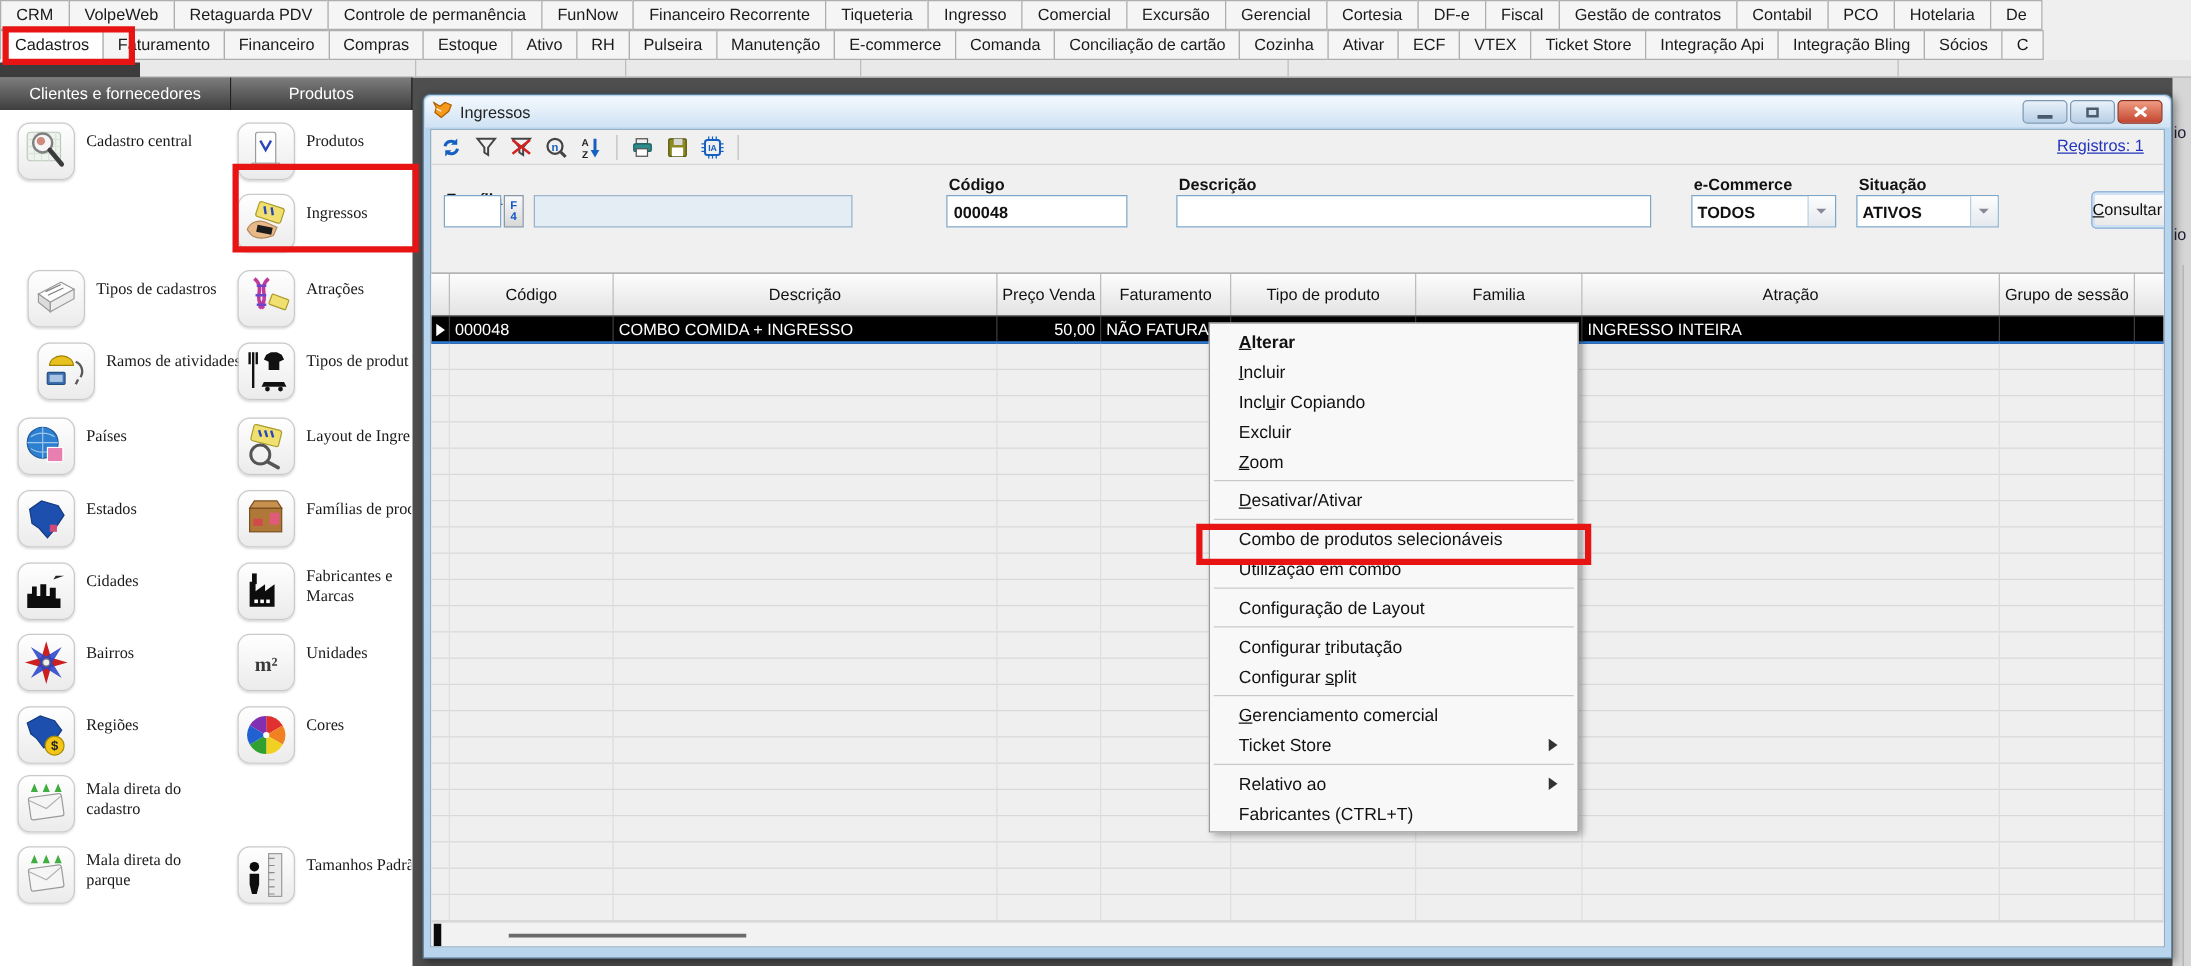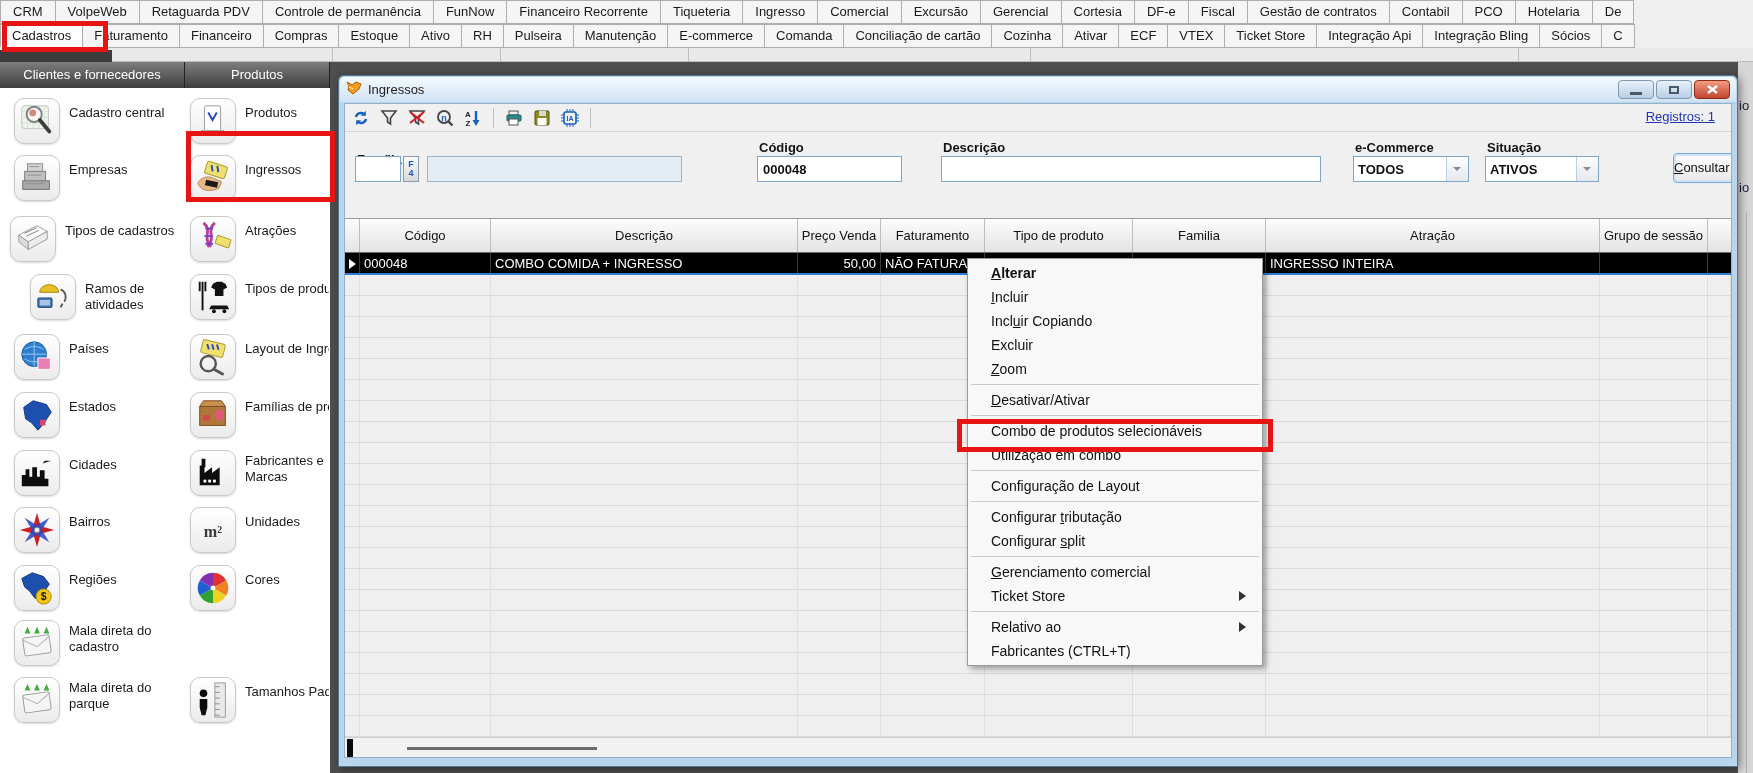--- a/index.html
+++ b/index.html
@@ -18,21 +18,21 @@
   .mrow3 .dark { position:absolute; left:0; top:2px; width:112px; height:12px; background:#3c3c3c; }
 
   
   #sidebar-tabs { position:absolute; left:0; top:62px; width:330px; height:26px; display:flex; }
   .stab { height:26px; line-height:26px; text-align:center; color:#fff; background:linear-gradient(#7d7d7d,#3e3e3e); border-right:1px solid #222; }
   .stab1 { width:185px; } .stab2 { width:145px; }
   #sidebar { position:absolute; left:0; top:88px; width:330px; height:685px; background:#ffffff; overflow:hidden; }
   .sitem { position:absolute; display:flex; gap:9px; cursor:default; }
   .sicon { flex:0 0 46px; width:46px; height:46px; border:1px solid #c9c9c9; border-radius:10px; background:linear-gradient(#ffffff,#ebebeb); box-shadow:0 1px 2px rgba(0,0,0,.15); display:flex; align-items:center; justify-content:center; }
   .sicon svg { width:38px; height:38px; }
-  .slabel { margin-top:7px; width:112px; line-height:16px; color:#1a1a1a; }
+  .slabel { margin-top:7px; width:112px; line-height:16px; color:#1a1a1a;font-family:Liberation Serif, serif; }
   .col2 .slabel { width:84px; }
   .slabel.nw { white-space:nowrap; overflow:hidden; }
   .slabel.two { margin-top:3px; }
 
   
   #win { position:absolute; left:338px; top:75px; width:1400px; height:692px; background:#b9d5ee; border:1px solid #55768f; border-radius:6px 6px 0 0; box-shadow:2px 2px 8px rgba(0,0,0,.45); }
   .titlebar { height:25px; margin:1px 1px 0 1px; border-radius:5px 5px 0 0; background:linear-gradient(#f4f9fe,#cfe2f3); display:flex; align-items:center; padding:0 6px; }
   .title-text { margin-left:6px; color:#222; }
   .winbtns { margin-left:auto; display:flex; gap:2px; }
   .wbtn { width:36px; height:19px; border-radius:4px; border:1px solid #7e98b2; background:linear-gradient(#e7f1fa,#b9cfe6); display:flex; align-items:center; justify-content:center; }
@@ -172,32 +172,21 @@
           <svg viewBox="0 0 40 40">
             <rect x="4" y="4" width="28" height="24" rx="3" fill="#eef3ee" stroke="#b8c8b8"></rect>
             <path d="M10 4v24M16 4v24M22 4v24M28 4v24M4 10h28M4 16h28M4 22h28" stroke="#d9e4d9" fill="none"></path>
             <circle cx="17" cy="13" r="8" fill="#f6f6f6" stroke="#808080" stroke-width="2"></circle>
             <circle cx="15.5" cy="11.5" r="3.5" fill="#cf8a7d"></circle>
             <path d="M23 19l10 12" stroke="#3c3c3c" stroke-width="4" stroke-linecap="round"></path>
           </svg>
         </span>
       <span class="slabel">Cadastro central</span>
     </div>
-    <div class="sitem" style="left:14px;top:67px">
-      <span class="sicon">
-          <svg viewBox="0 0 40 40">
-            <rect x="10" y="5" width="16" height="9" fill="#d3d3d3" stroke="#8a8a8a"></rect>
-            <rect x="7" y="13" width="22" height="11" fill="#bfbfbf" stroke="#7d7d7d"></rect>
-            <rect x="5" y="23" width="28" height="9" fill="#a9a9a9" stroke="#6e6e6e"></rect>
-            <path d="M12 8h10M10 17h14M8 26h20" stroke="#8e8e8e"></path>
-          </svg>
-        </span>
-      <span class="slabel">Empresas</span>
-    </div>
-    <div class="sitem" style="left:10px;top:128px">
+    <div class="sitem" style="left:22px;top:128px">
       <span class="sicon">
           <svg viewBox="0 0 40 40">
             <polygon points="5,16 24,6 35,12 15,23" fill="#fdfdfd" stroke="#9a9a9a"></polygon>
             <polygon points="5,16 15,23 15,31 5,23" fill="#dcdcdc" stroke="#9a9a9a"></polygon>
             <polygon points="15,23 35,12 35,20 15,31" fill="#ececec" stroke="#9a9a9a"></polygon>
             <path d="M11 14l13-6M13 17l13-6" stroke="#7d7d7d" fill="none"></path>
           </svg>
         </span>
       <span class="slabel">Tipos de cadastros</span>
     </div>

